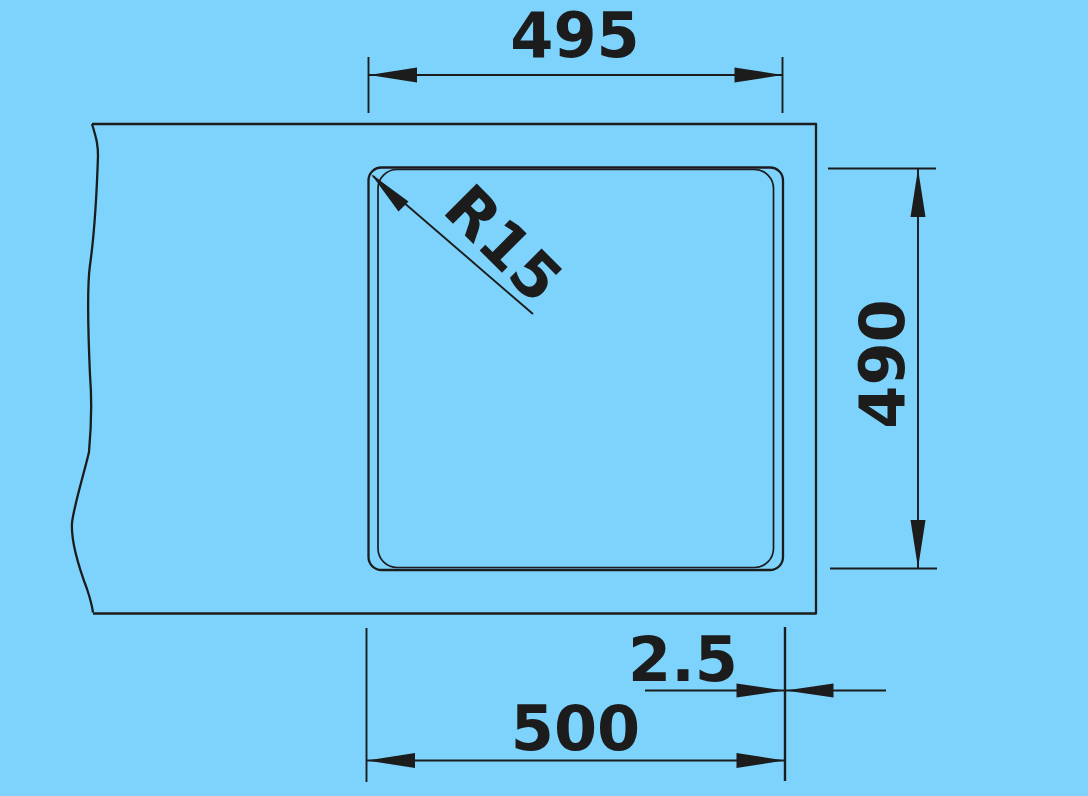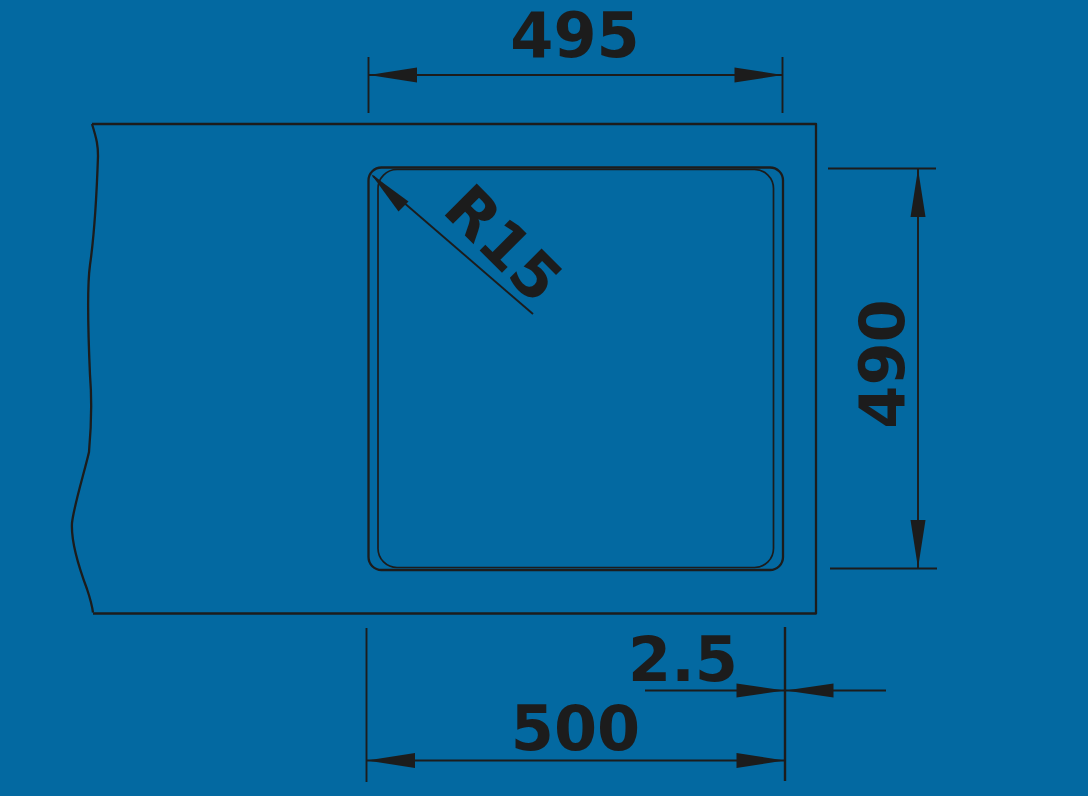--- a/index.html
+++ b/index.html
@@ -7,21 +7,21 @@
     padding: 0;
     width: 1088px;
     height: 796px;
     background: #fcfcfc;
     overflow: hidden;
   }
   .stage {
     position: relative;
     width: 1088px;
     height: 796px;
-    background: #0369a1;
+    background: #7dd3fc;
   }
   svg { display: block; }
   .edge      { stroke: #1c1c1c; stroke-width: 2.3; fill: none; stroke-linejoin: round; }
   .edge-thin { stroke: #1c1c1c; stroke-width: 1.7; fill: none; stroke-linejoin: round; }
   .dimline   { stroke: #1c1c1c; stroke-width: 1.9; fill: none; }
   .extline   { stroke: #1c1c1c; stroke-width: 1.9; fill: none; }
   .extline-thick { stroke: #1c1c1c; stroke-width: 2.4; fill: none; }
   .arrow     { fill: #1c1c1c; stroke: none; }
   text.dim {
     font-family: "DejaVu Sans", "Liberation Sans", sans-serif;

